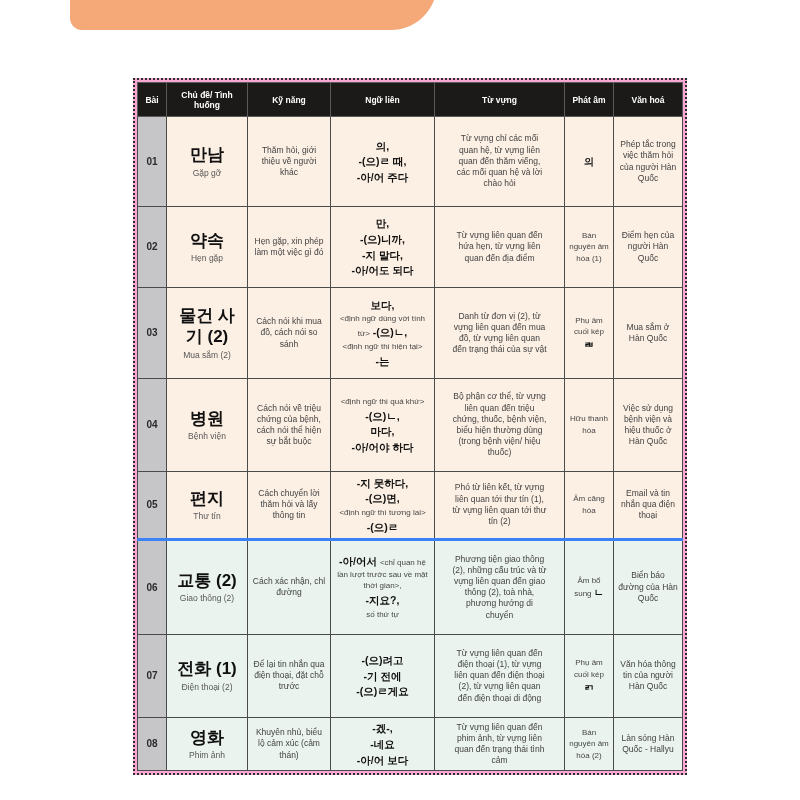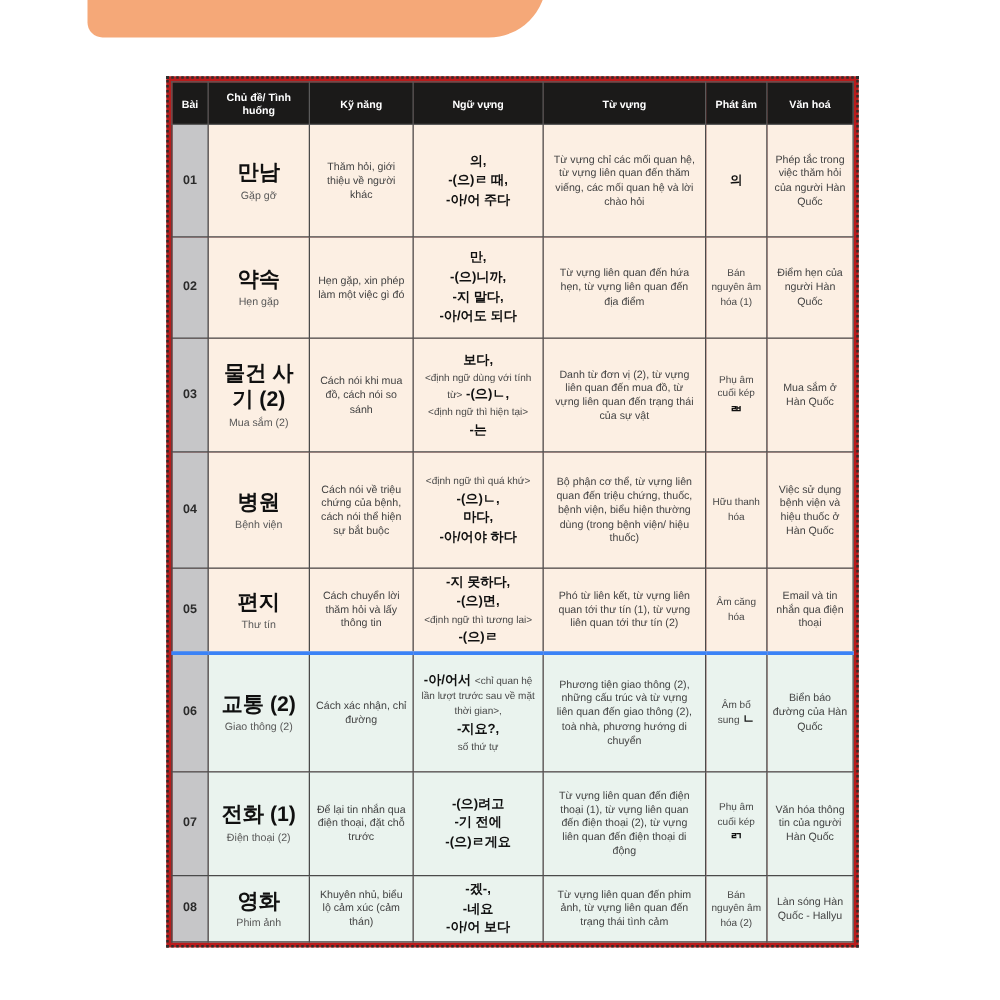--- a/index.html
+++ b/index.html
@@ -7,23 +7,23 @@
     width:800px;height:800px;position:relative;overflow:hidden;
     background:#ffffff;
     font-family:"Liberation Sans","DejaVu Sans",sans-serif;
   }
   .accent-blob{
     position:absolute;left:70px;top:-24px;width:367px;height:54px;
     background:var(--accent,#F5A878);
     border-radius:0 0 46px 12px;
   }
   .toc-wrap{
-    position:absolute;left:133px;top:61px;
+    position:absolute;left:133px;top:78px;
     border:2px dotted #2e2d2c;
-    padding:2px;background:#b91c1c;
+    padding:2px;background:#f9a8d4;
   }
   table{border-collapse:collapse;table-layout:fixed;width:545px;}
   th{
     background:var(--header-bg,#1b1a19);color:var(--header-text,#ffffff);
     font-size:8.5px;font-weight:bold;height:31px;
     border:1px solid #5a5a5a;padding:1px 2px;
   }
   td{
     border:1px solid var(--border,#4a4a4a);
     text-align:center;vertical-align:middle;
@@ -33,21 +33,21 @@
   tr.group1 td{background:var(--g1,#fcefe3);}
   tr.group2 td{background:var(--g2,#eaf3ee);}
   td.num{background:var(--numbg,#c6c6c8) !important;
     font-size:10px;font-weight:bold;color:#2a2a2a;width:29px;}
   tr.unit-start td{border-top:3px solid #3b82f6;}
   .topic-ko{font-size:17px;font-weight:bold;color:#101010;line-height:1.25;}
   .topic-vi{font-size:8.5px;color:#585858;margin-top:2px;}
   .g-line{margin:1.5px 0;}
   .seg-ko{font-size:10.5px;font-weight:bold;color:#101010;line-height:1.35;}
   .seg-vi{font-size:8px;color:#474747;}
-  td.vocab{padding:2px 7px;}
+  td.vocab{padding:2px 17px;}
   td.pron .seg-ko{font-size:10px;}
   
   tbody tr:nth-child(1){height:90px;}
   tbody tr:nth-child(2){height:81px;}
   tbody tr:nth-child(3){height:91px;}
   tbody tr:nth-child(4){height:93px;}
   tbody tr:nth-child(5){height:67px;}
   tbody tr:nth-child(6){height:95px;}
   tbody tr:nth-child(7){height:83px;}
   tbody tr:nth-child(8){height:47px;}
@@ -66,21 +66,21 @@
       <col style="width:104px">
         <col style="width:130px">
         <col style="width:49px">
       <col style="width:69px">
     </colgroup>
     <thead>
       <tr>
           <th>Bài</th>
           <th>Chủ đề/ Tình huống</th>
           <th>Kỹ năng</th>
-          <th>Ngữ vựng</th>
+          <th>Ngữ liên</th>
           <th>Từ vựng</th>
           <th>Phát âm</th>
           <th>Văn hoá</th>
         </tr>
     </thead>
     <tbody>
         <tr class="group1">
           <td class="num">01</td>
           <td>
             <div class="topic-ko">만남</div>

